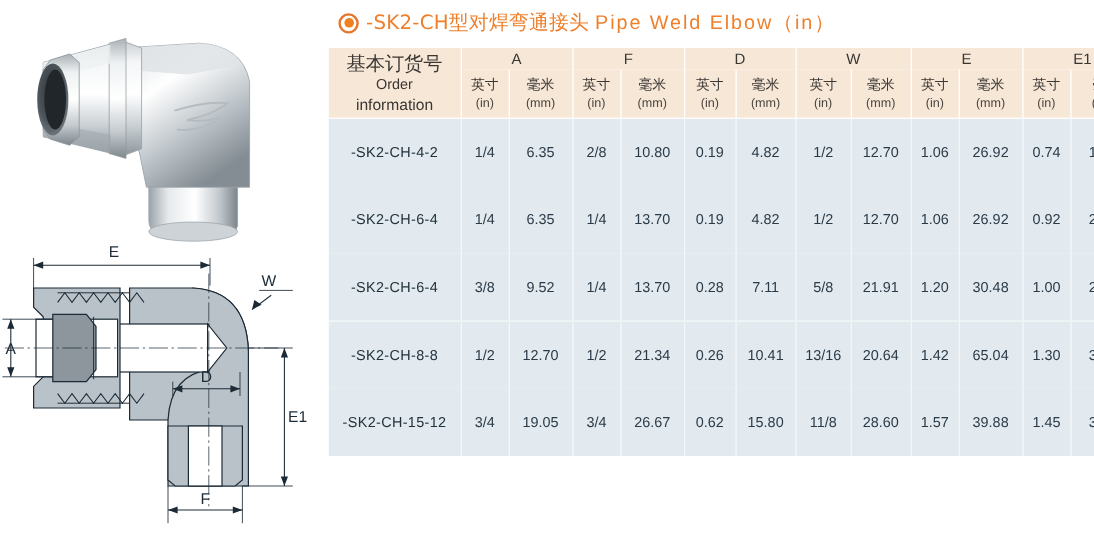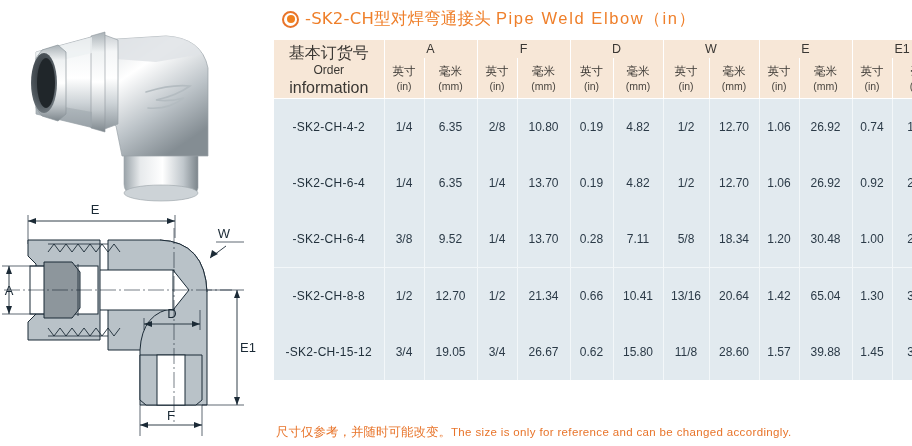--- a/index.html
+++ b/index.html
@@ -42,21 +42,21 @@
   .hdr{background:#f7e7d7;color:#3d3a36;text-align:center;vertical-align:middle;
        border-right:1px solid #ffffff;font-weight:normal;}
   .hdr-top{height:18px;font-size:12.5px;color:#3a3733;}
   .hdr-sub{height:40px;}
   .hdr-sub .cn{display:block;font-family:Liberation Serif, serif;font-size:11.5px;color:#3a3733;line-height:15px;}
   .hdr-sub .un{display:block;font-size:10.5px;color:#4a4640;line-height:14px;}
   .hdr-order{background:#f7e7d7;border-right:1px solid #ffffff;text-align:center;
        vertical-align:middle;color:#3a3733;}
   .hdr-order .l1{font-family:"DejaVu Sans",sans-serif;font-size:16px;line-height:19px;display:block;}
   .hdr-order .l2{font-size:12px;line-height:17px;display:block;}
-  .hdr-order .l3{font-size:16px;line-height:17px;display:block;}
+  .hdr-order .l3{font-size:13px;line-height:17px;display:block;}
 
   .cell{background:#e2eaef;color:#2b3a47;text-align:center;vertical-align:middle;
         font-size:12px;height:56px;border-right:1px solid #f3f7f9;}
   .cell.order{font-size:12px;letter-spacing:.3px;color:#22313c;}
   .cell.last{border-right:none;}
   tr.divider-row td{border-top:1px solid #f3f7f9;}
   tr.first-body td{border-top:1px solid #ffffff;}
 
   
   #footer-note{position:absolute;left:4px;top:424px;width:636px;color:#e8742a;
@@ -327,33 +327,33 @@
       </tr>
       <tr>
         <td class="cell order">-SK2-CH-6-4</td>
         <td class="cell">3/8</td>
         <td class="cell">9.52</td>
         <td class="cell">1/4</td>
         <td class="cell">13.70</td>
         <td class="cell">0.28</td>
         <td class="cell">7.11</td>
         <td class="cell">5/8</td>
-        <td class="cell">18.34</td>
+        <td class="cell">21.91</td>
         <td class="cell">1.20</td>
         <td class="cell">30.48</td>
         <td class="cell">1.00</td>
         <td class="cell last">25.40</td>
       </tr>
       <tr class="divider-row">
         <td class="cell order">-SK2-CH-8-8</td>
         <td class="cell">1/2</td>
         <td class="cell">12.70</td>
         <td class="cell">1/2</td>
         <td class="cell">21.34</td>
-        <td class="cell">0.66</td>
+        <td class="cell">0.26</td>
         <td class="cell">10.41</td>
         <td class="cell">13/16</td>
         <td class="cell">20.64</td>
         <td class="cell">1.42</td>
         <td class="cell">65.04</td>
         <td class="cell">1.30</td>
         <td class="cell last">33.02</td>
       </tr>
       <tr>
         <td class="cell order">-SK2-CH-15-12</td>
@@ -366,14 +366,13 @@
         <td class="cell">11/8</td>
         <td class="cell">28.60</td>
         <td class="cell">1.57</td>
         <td class="cell">39.88</td>
         <td class="cell">1.45</td>
         <td class="cell last">36.83</td>
       </tr>
     </tbody>
   </table>
 
-  <div id="footer-note"><span class="cn">尺寸仅参考，并随时可能改变。</span><span class="en">The size is only for reference and can be changed accordingly.</span></div>
 </div>
 
 </body></html>

